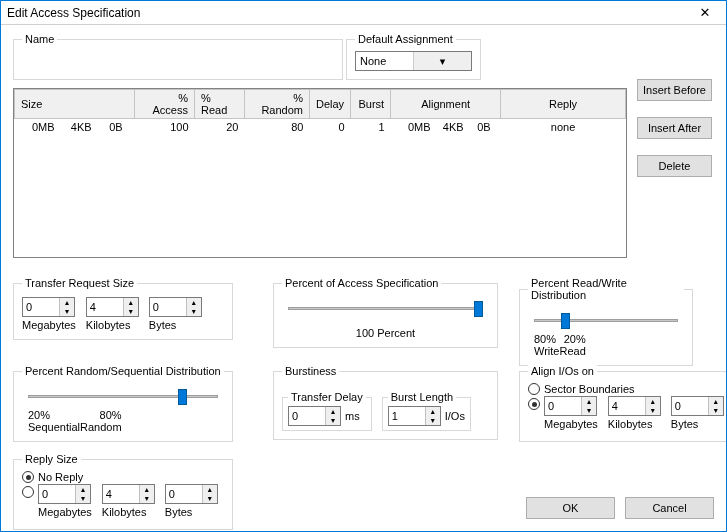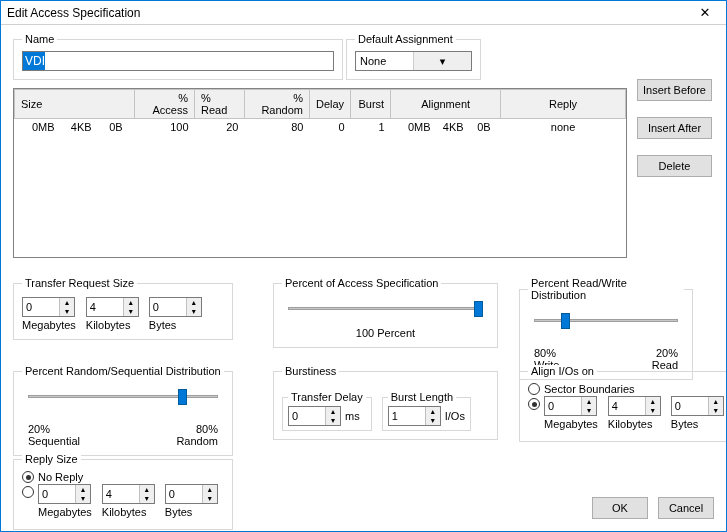--- a/index.html
+++ b/index.html
@@ -30,31 +30,31 @@
 .panels{position:absolute;left:12px;right:12px;bottom:10px;top:276px}
 .panel{position:absolute}
 .tr-size{left:0;top:0;width:220px}
 .pct-access{left:260px;top:0;width:225px}
 .pct-rw{left:506px;top:0;width:174px}
 .pct-rs{left:0;top:88px;width:220px}
 .burst{left:260px;top:88px;width:225px}
 .align{left:506px;top:88px;width:198px}
 .reply{left:0;top:176px;width:220px}
 .okrow{position:absolute;right:0;bottom:2px;display:flex;gap:10px}
-.ok,.cancel{width:56px}
+.ok,.cancel{width:89px}
 .spin{display:inline-flex;align-items:stretch;border:1px solid #7a7a7a;height:20px;background:#fff}
 .spin input{border:0;width:36px;padding:0 3px;text-align:left;font-size:11px}
 .spin .arrows{width:15px;display:flex;flex-direction:column;border-left:1px solid #c0c0c0}
 .spin .arrows div{flex:1;background:#efefef;display:flex;align-items:center;justify-content:center;font-size:8px;line-height:1}
 .unitrow{display:flex;gap:10px;margin-top:2px}
 .unitcol{display:flex;flex-direction:column;align-items:flex-start;gap:2px}
 .slider{height:22px;position:relative;margin:4px 6px 0}
 .slider .track{position:absolute;top:8px;left:0;right:0;height:3px;background:#c8c8c8;border:1px solid #9e9e9e}
 .slider .thumb{position:absolute;top:2px;width:9px;height:16px;background:#0078d7;border:1px solid #005a9e}
-.slabels{display:flex;justify-content:space-between;margin:14px 6px 0}
+.slabels{display:flex;justify-content:flex-start;margin:0 6px 0}
 .centerlab{text-align:center;margin-top:6px}
 .radio{display:flex;align-items:center;gap:4px;margin-bottom:3px}
 .radio .dot{width:12px;height:12px;border:1px solid #333;border-radius:50%;display:flex;align-items:center;justify-content:center}
 .radio .dot .in{width:5px;height:5px;background:#333;border-radius:50%}
 .small-fieldset{border:1px solid #d8d8d8;padding:3px 5px 4px;display:inline-block}
 .burstrow{display:flex;gap:10px}
 .burstcol{display:flex;align-items:center;gap:4px}
 .mainleft{width:614px}
 tr.datarow td{height:17px}
 </style>
@@ -63,21 +63,20 @@
 
 <div class="titlebar">
   <div class="title">Edit Access Specification</div>
   <div class="close">✕</div>
 </div>
 
 <div class="content">
   <div class="row1">
     <fieldset class="namebox">
       <legend>Name</legend>
-      <input class="sel" style="background: linear-gradient(to right, rgb(0, 120, 215) 0px, rgb(0, 120, 215) 22px, rgb(255, 255, 255) 22px); color: rgb(255, 255, 255);" value="VDI">
     </fieldset>
     <fieldset class="defbox">
       <legend>Default Assignment</legend>
       <div class="select">
         <span>None</span>
         <span class="arrow">▾</span>
       </div>
     </fieldset>
   </div>
 

